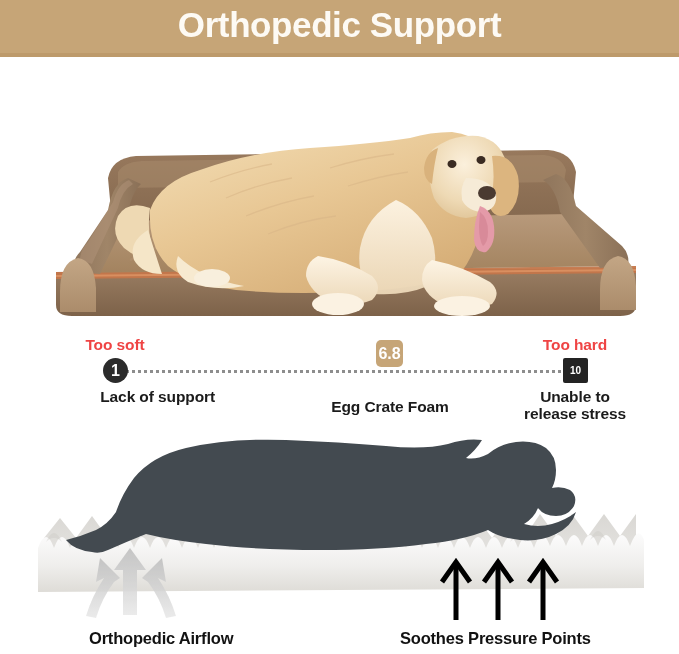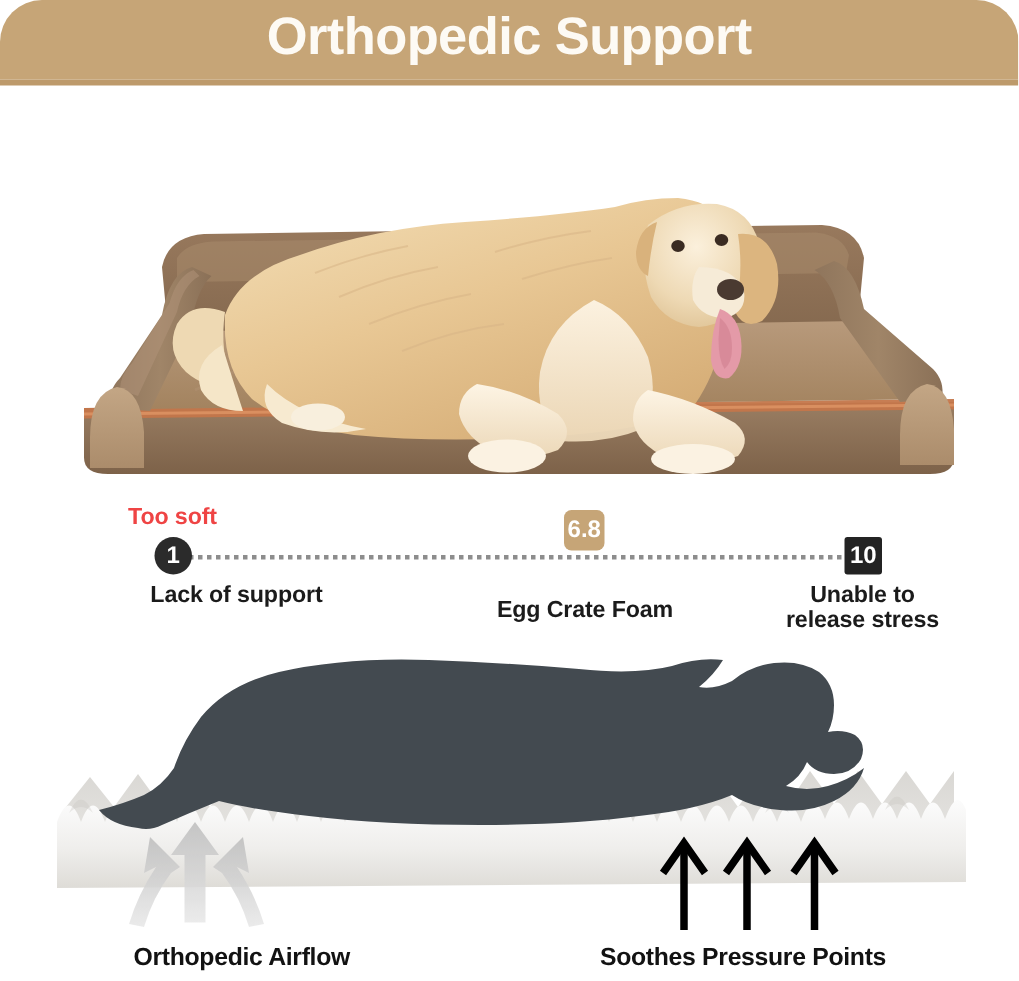--- a/index.html
+++ b/index.html
@@ -11,21 +11,20 @@
   body {
     font-family: "Liberation Sans", "DejaVu Sans", sans-serif;
     -webkit-font-smoothing: antialiased;
   }
   #page {
     position: relative;
     width: 679px;
     height: 654px;
     background: #ffffff;
     overflow: hidden;
-    border-radius: 28px;
   }
 
   
   .banner {
     position: absolute;
     left: 0;
     top: 0;
     width: 679px;
     height: 53px;
     background: #c6a577;
@@ -125,21 +124,21 @@
     height: 27px;
     border-radius: 5px;
     background: #c6a577;
     font-size: 16px;
   }
   .marker-end {
     width: 25px;
     height: 25px;
     border-radius: 2px;
     background: #232323;
-    font-size: 16px;
+    font-size: 10px;
   }
 
   
   .diagram {
     position: absolute;
     left: 0;
     top: 430px;
     width: 679px;
     height: 190px;
   }
@@ -310,20 +309,21 @@
 
     <div class="scale-line"></div>
 
     <div class="scale-top-label" style="left:48px; top:10px; width:134px;">Too soft</div>
     <div class="marker marker-circle" style="left:103px; top:32px;">1</div>
     <div class="scale-bot-label" style="left:15px; top:62px; width:200px;text-align:right;">Lack of support</div>
 
     <div class="marker marker-mid" style="left:376px; top:14px;">6.8</div>
     <div class="scale-bot-label" style="left:290px; top:72px; width:200px;">Egg Crate Foam</div>
 
+    <div class="scale-top-label" style="left:495px; top:10px; width:160px;">Too hard</div>
     <div class="marker marker-end" style="left:563px; top:32px;">10</div>
     <div class="scale-bot-label" style="left:495px; top:62px; width:160px;">
       <span>Unable to</span><br>
       <span>release stress</span>
     </div>
   </div>
 
   <div class="diagram">
     <svg width="679" height="190" viewBox="0 0 679 190" xmlns="http://www.w3.org/2000/svg">
       <defs>

